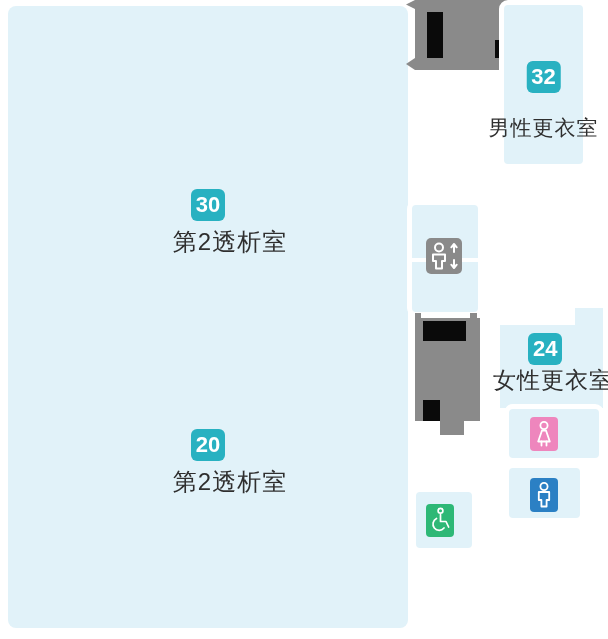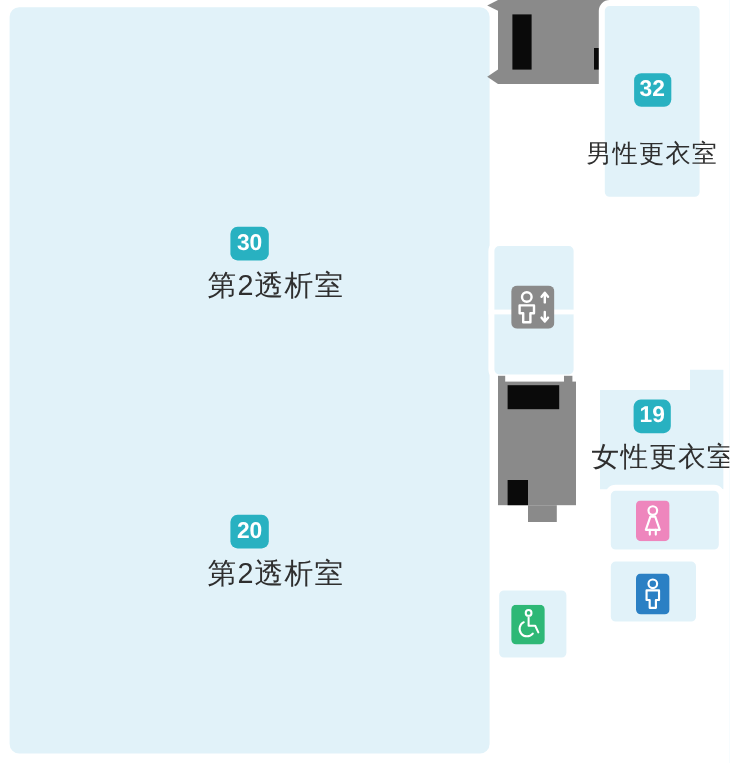--- a/index.html
+++ b/index.html
@@ -7,21 +7,21 @@
     --gray:#8a8a8a; --dark-cutout:#0a0a0a; --pink:#ee86bd; --blue:#2b80c4;
     --green:#2eb876; --text:#2f2f2f; --page-bg:#ffffff;
   }
   html,body{margin:0;padding:0;}
   body{font-family:"Liberation Sans","DejaVu Sans",sans-serif;background:var(--page-bg);}
   #stage{position:relative;width:608px;height:639px;background:var(--page-bg);overflow:hidden;}
   .room{position:absolute;background:var(--room-fill);border:5px solid var(--room-border);border-radius:9px;box-sizing:border-box;}
   .main-room{left:8px;top:6px;width:400px;height:622px;border:none;border-radius:8px;padding-left:32px;}
   .label-group{position:absolute;left:0;width:100%;text-align:center;}
   .badge{display:inline-block;min-width:20px;padding:2px 5px;background:var(--badge-teal);
-         color:#fff;border-radius:6px;font-size:19px;font-weight:600;line-height:1.25;text-align:left;}
+         color:#fff;border-radius:6px;font-size:22px;font-weight:600;line-height:1.25;text-align:left;}
   .room-label{margin-top:5px;font-size:24px;font-weight:500;color:var(--text);letter-spacing:1px;white-space:nowrap;margin-left:44px;}
   .abs{position:absolute;}
   .overflow-label{position:absolute;left:50%;transform:translateX(-50%);font-size:21px;font-weight:400;
                   color:var(--text);letter-spacing:1px;white-space:nowrap;margin-top:19px;}
   .badge-float{position:absolute;}
   .divider{position:absolute;background:var(--room-border);}
   svg{display:block;}
 </style>
 </head>
 <body style="background: rgb(255, 255, 255);">
@@ -72,21 +72,21 @@
     <rect x="5" y="0" width="6" height="6" fill="var(--gray)"></rect>
     <rect x="60" y="0" width="7" height="6" fill="var(--gray)"></rect>
     <rect x="5" y="5" width="65" height="103" fill="var(--gray)"></rect>
     <rect x="13" y="8" width="43" height="20" fill="var(--dark-cutout)"></rect>
     <rect x="13" y="87" width="17" height="21" fill="var(--dark-cutout)"></rect>
     <rect x="30" y="108" width="24" height="14" fill="var(--gray)"></rect>
   </svg>
 
   <div class="abs" style="left:495px;top:303px;width:113px;height:110px;background:var(--room-fill);
        clip-path:polygon(5px 22px,80px 22px,80px 5px,108px 5px,108px 105px,5px 105px);"></div>
-  <span class="badge badge-float" style="left:528px;top:333px;">19</span>
+  <span class="badge badge-float" style="left:528px;top:333px;">24</span>
   <div class="abs" style="left:553px;top:365px;transform:translateX(-50%);font-size:23px;font-weight:500;color:var(--text);letter-spacing:1px;white-space:nowrap;">女性更衣室</div>
 
   <div class="room" style="left:504px;top:404px;width:100px;height:59px;">
     <svg class="abs" style="left:21px;top:8px;" width="28" height="34" viewBox="0 0 28 34">
       <rect x="0" y="0" width="28" height="34" rx="4" fill="var(--pink)"></rect>
       <circle cx="14" cy="8.5" r="3.6" fill="none" stroke="#fff" stroke-width="1.8"></circle>
       <path d="M12,13.5 L8.2,24.5 h11.6 L16,13.5 Z" fill="none" stroke="#fff" stroke-width="1.8" stroke-linejoin="round"></path>
       <path d="M11.5,24.5 v4 M16.5,24.5 v4" stroke="#fff" stroke-width="1.8" fill="none" stroke-linecap="round"></path>
     </svg>
   </div>

